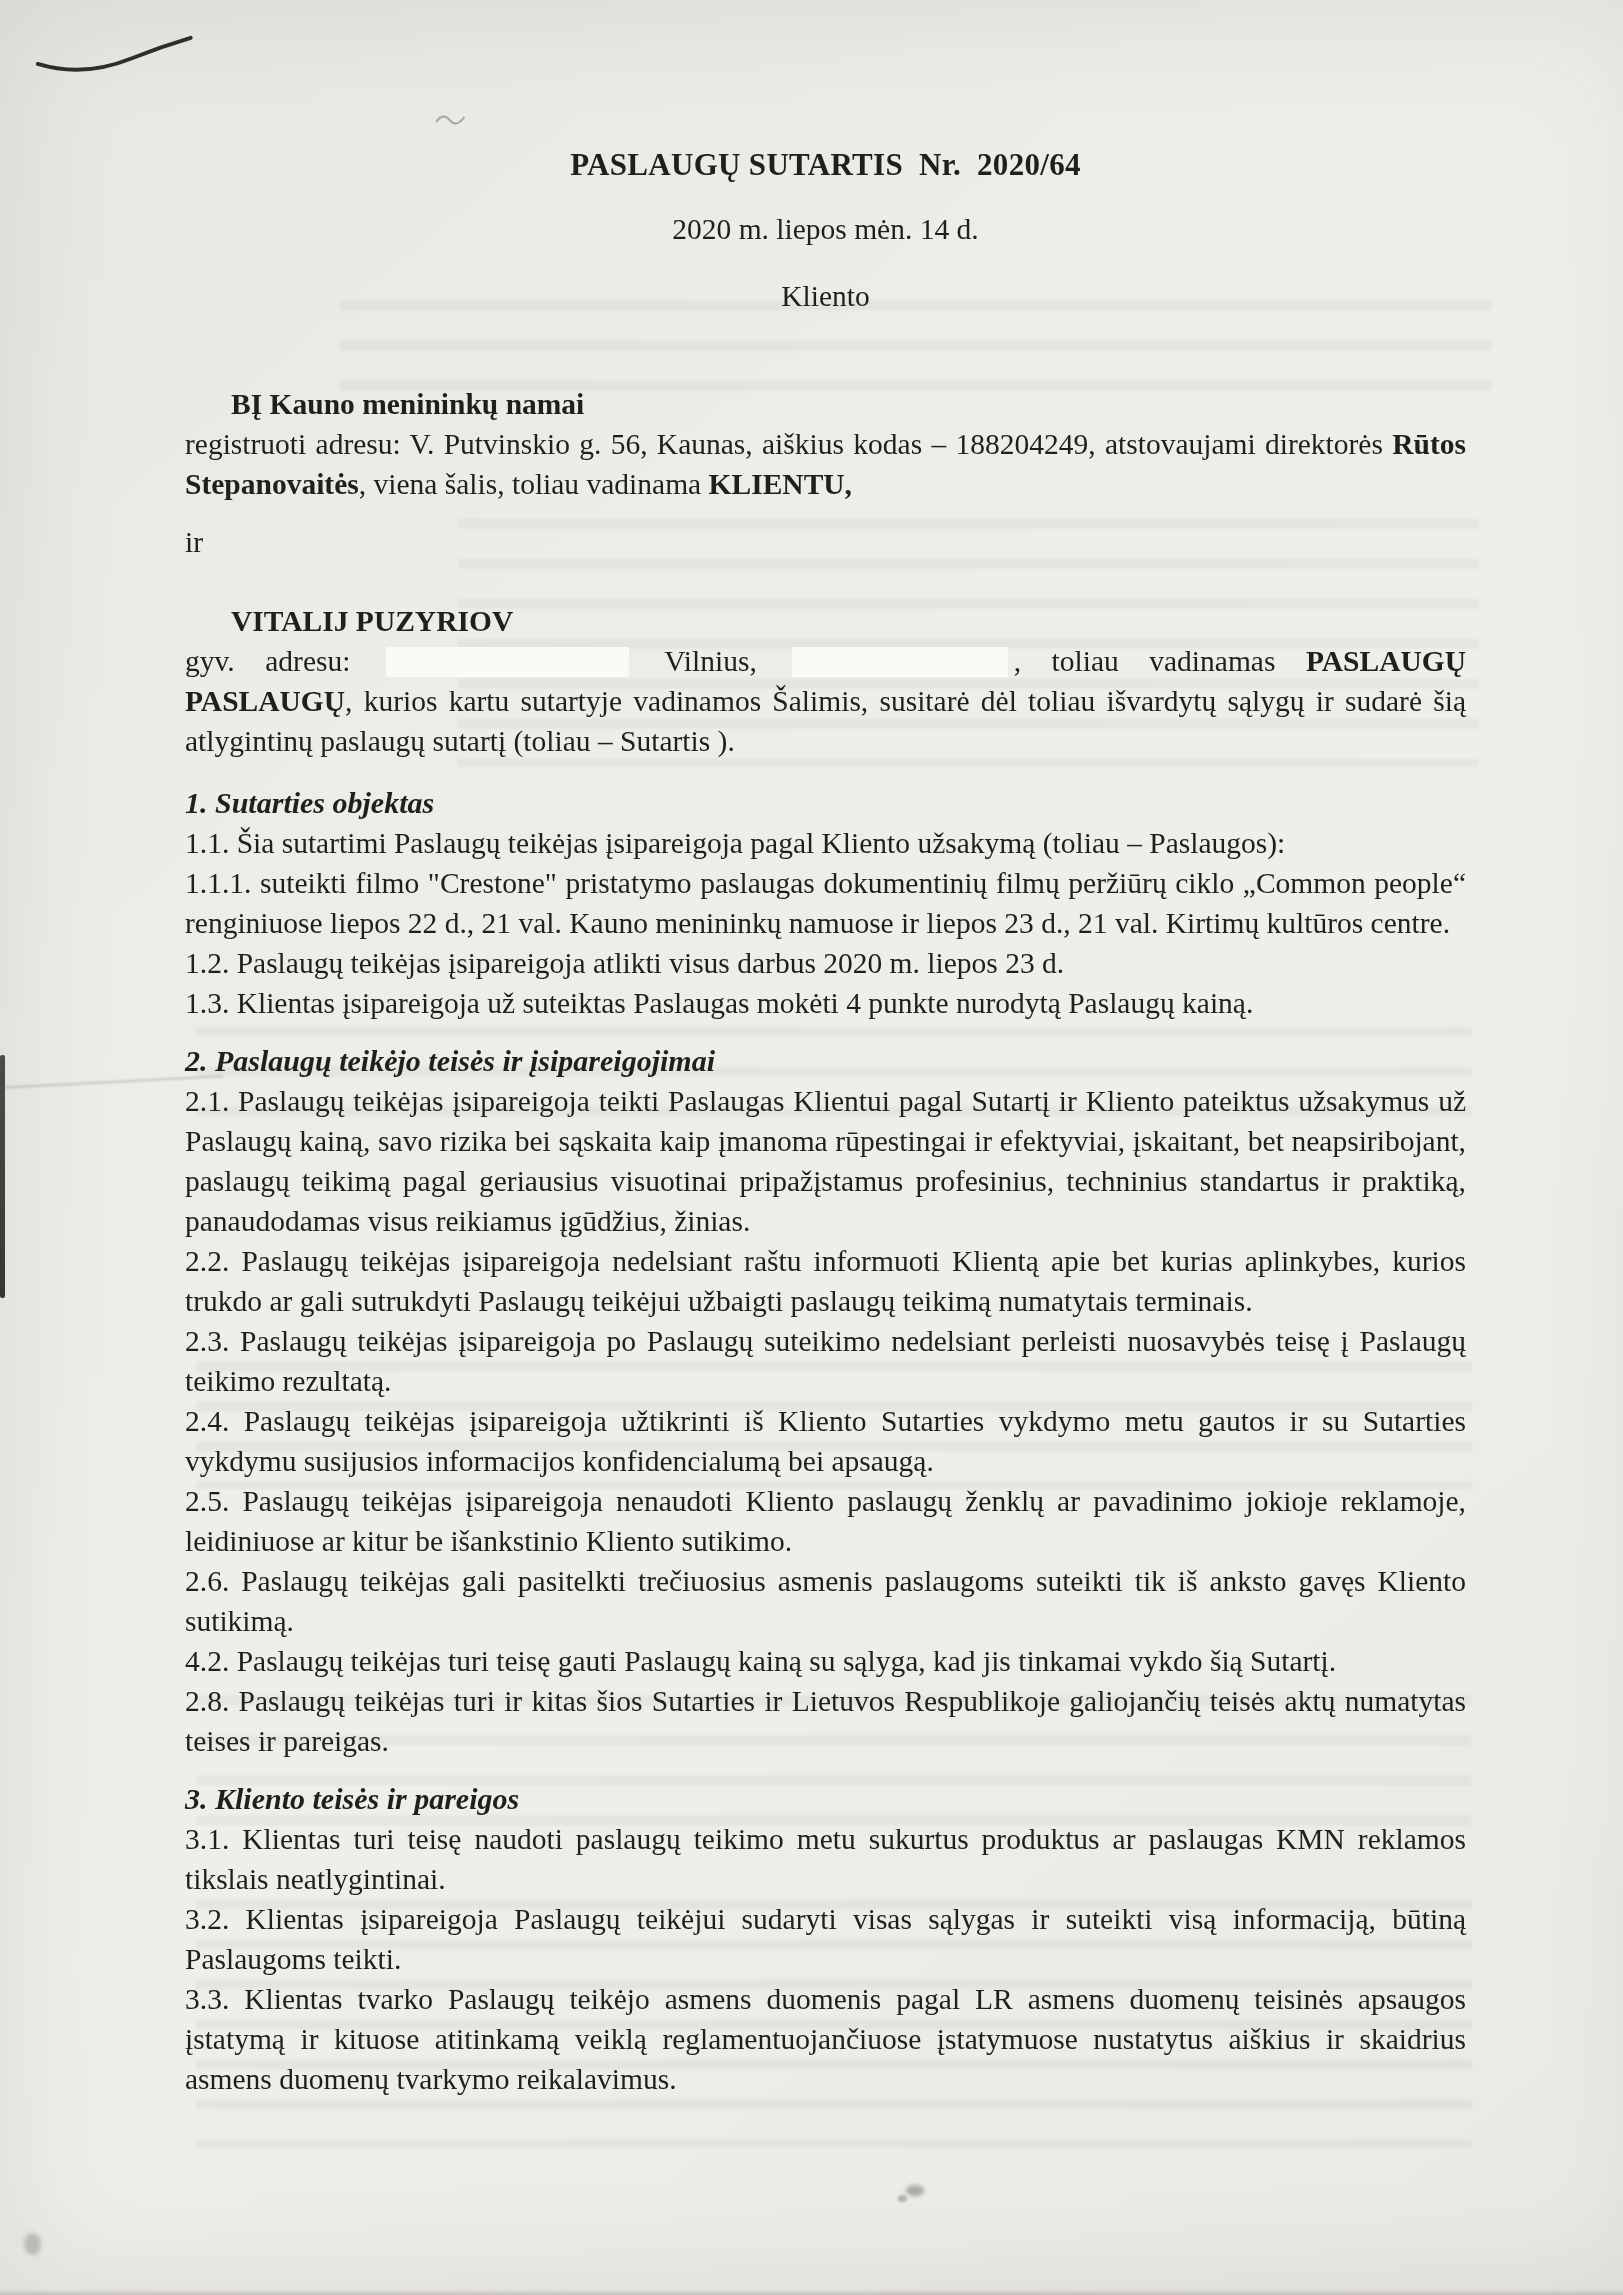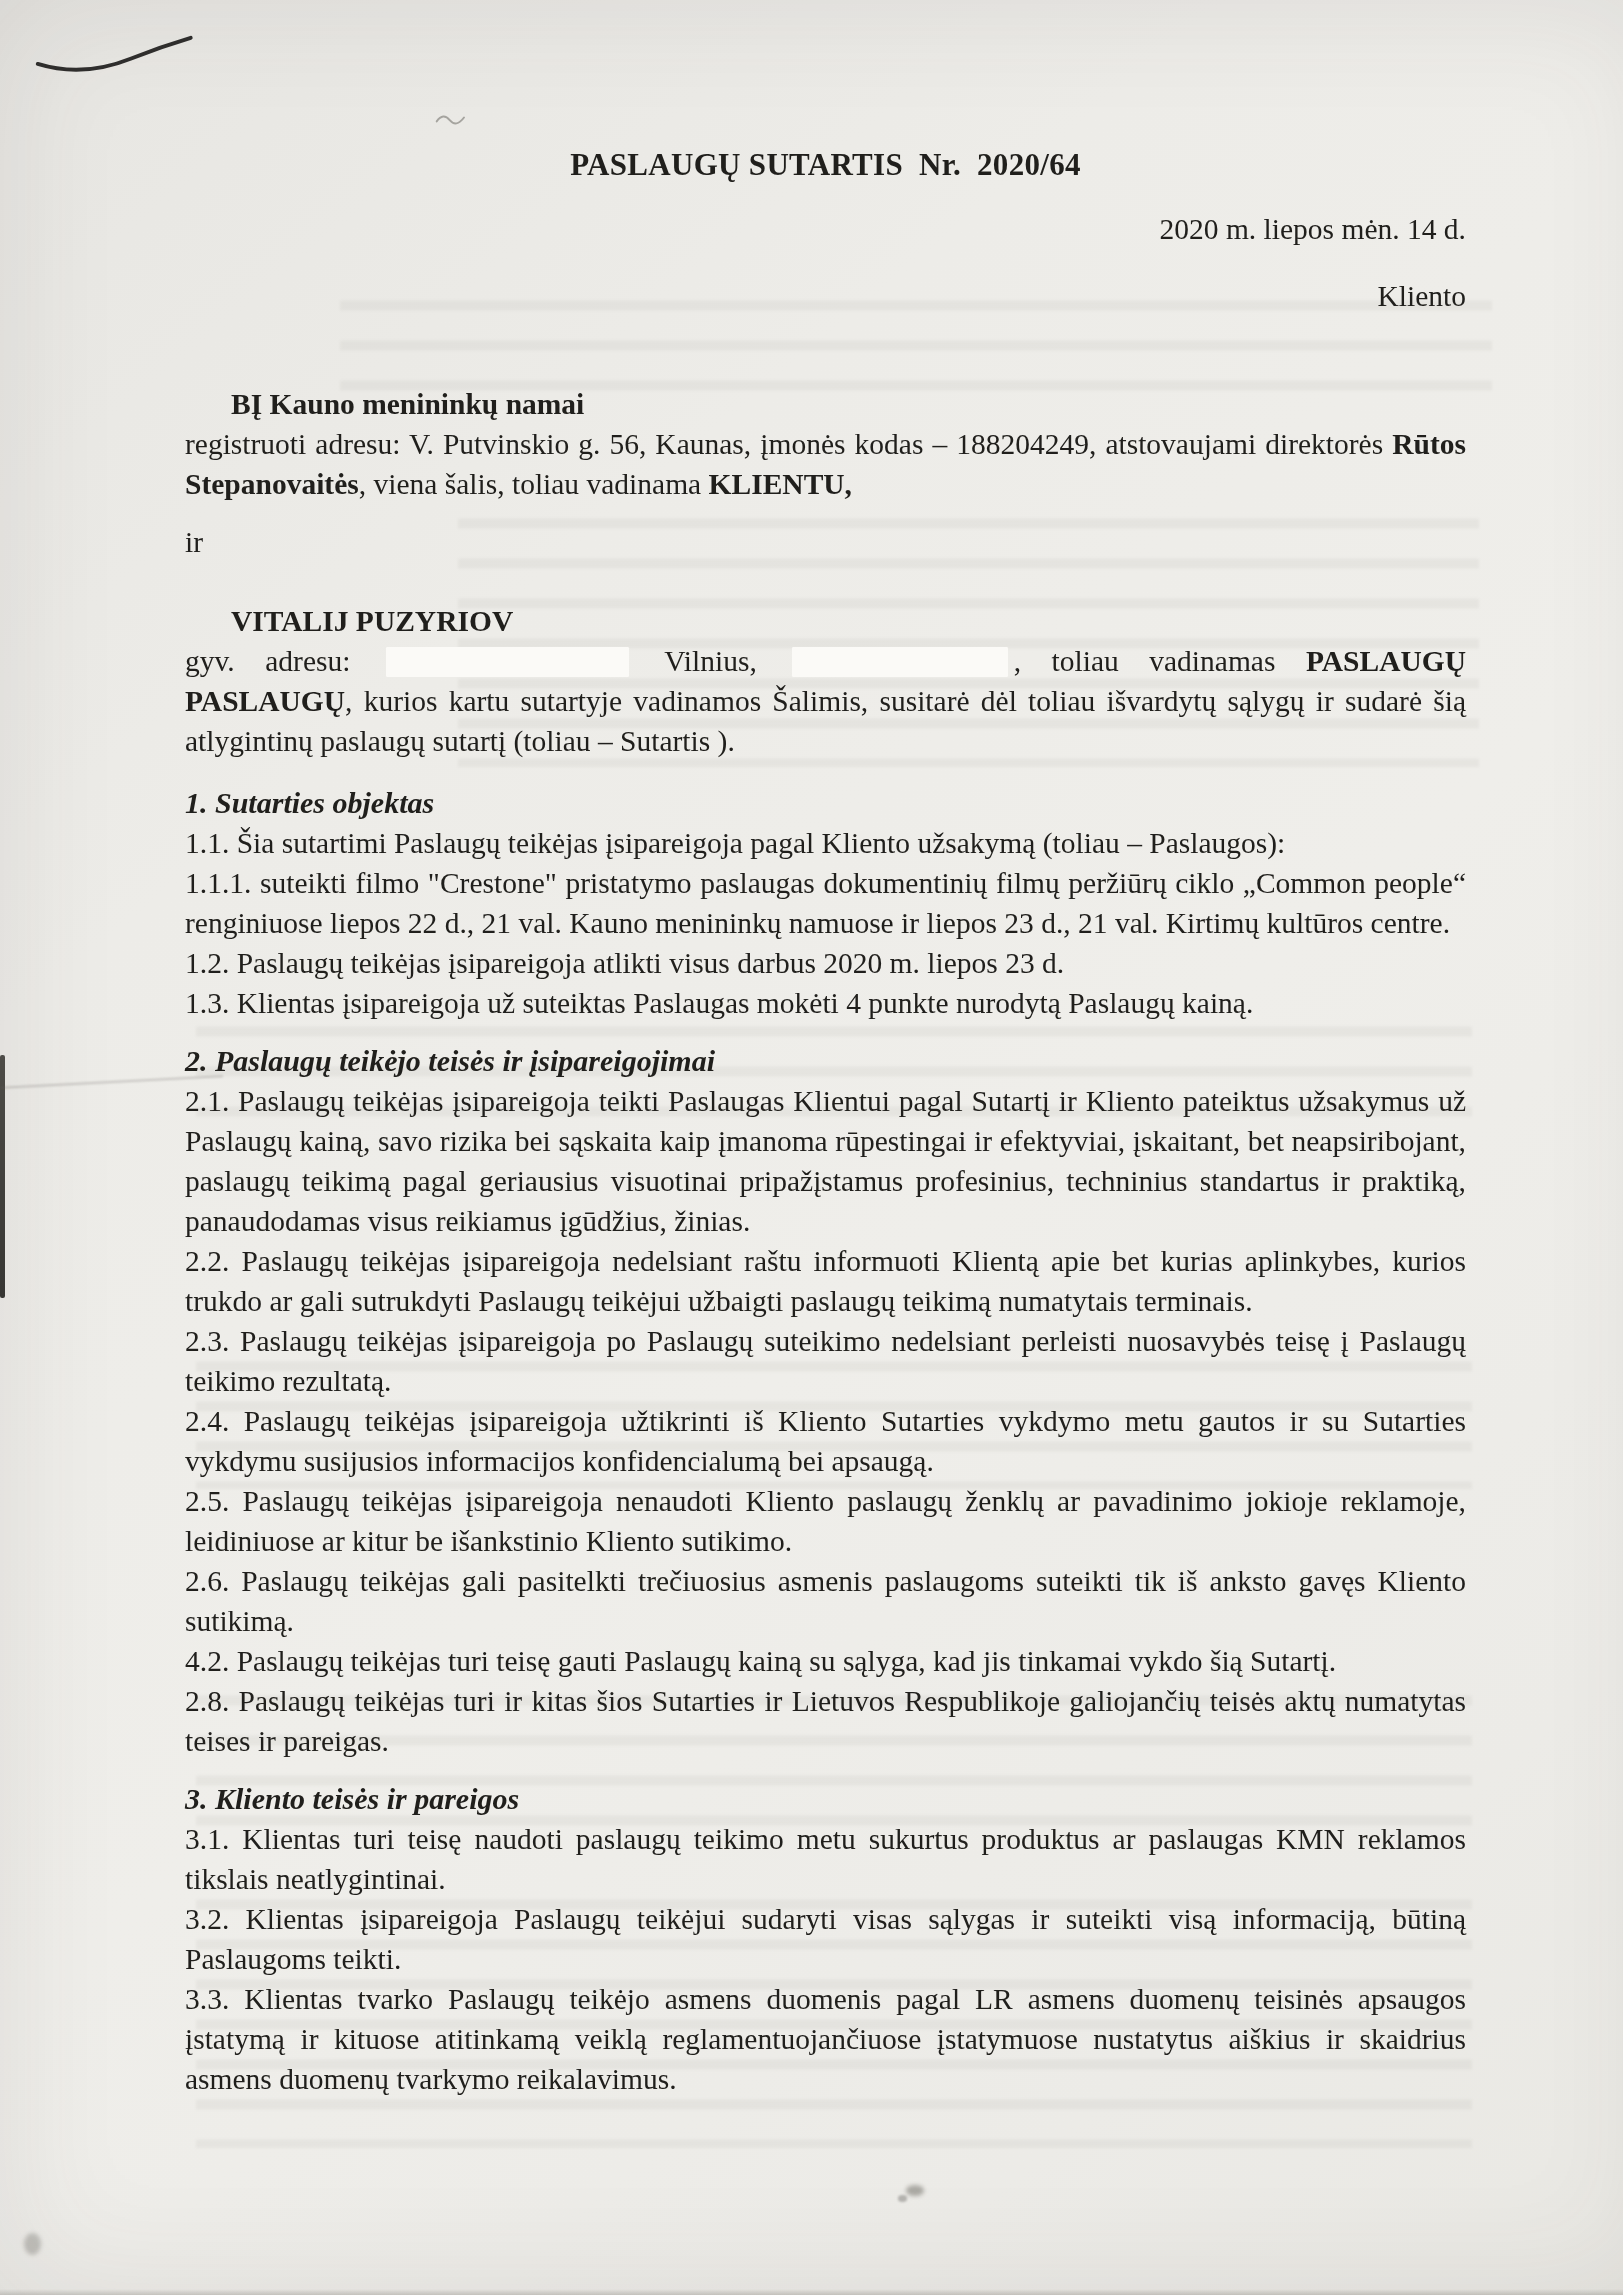--- a/index.html
+++ b/index.html
@@ -32,21 +32,21 @@
     width: 1281px;
   }
   .title {
     font-size: 31px;
     font-weight: bold;
     text-align: center;
     margin: 0 0 30px 0;
     white-space: pre-wrap;
     letter-spacing: 0.3px;
   }
-  .center { text-align: right; }
+  .center { text-align: center; }
   .date { font-size: 29.5px; margin: 0 0 34px 0; }
   .city { font-size: 29.5px; margin: 0 0 71px 0; }
   p { margin: 0; font-size: 29.5px; line-height: 40px; }
   .just { text-align: justify; }
   .bold { font-weight: bold; }
   .party-name { font-weight: bold; margin-left: 46px; }
   .conj { margin: 17.7px 0 39px 0; }
   h2.sec {
     font-size: 30px;
     line-height: 40px;
@@ -147,21 +147,21 @@
   <div class="artifact smudge-2"></div>
   <div class="artifact smudge-3"></div>
 
   <div class="content">
 
     <h1 class="title">PASLAUGŲ SUTARTIS  Nr.  2020/64</h1>
     <div class="center date">2020 m. liepos mėn. 14 d.</div>
     <div class="center city">Kliento</div>
 
     <p class="party-name">BĮ Kauno menininkų namai</p>
-    <p class="just"><span>registruoti adresu: V. Putvinskio g. 56, Kaunas, įmonės kodas – 188204249, atstovaujami direktorės </span><span class="bold">Rūtos Stepanovaitės</span><span>, viena šalis, toliau vadinama </span><span class="bold">KLIENTU,</span></p>
+    <p class="just"><span>registruoti adresu: V. Putvinskio g. 56, Kaunas, aiškius kodas – 188204249, atstovaujami direktorės </span><span class="bold">Rūtos Stepanovaitės</span><span>, viena šalis, toliau vadinama </span><span class="bold">KLIENTU,</span></p>
 
     <p class="conj">ir</p>
 
     <p class="party-name">VITALIJ PUZYRIOV</p>
     <p class="just"><span>gyv. adresu: </span><span class="redact r1"></span><span> Vilnius, </span><span class="redact r2"></span><span>, toliau vadinamas </span><span class="bold">PASLAUGŲ PASLAUGŲ</span><span>, kurios kartu sutartyje vadinamos Šalimis, susitarė dėl toliau išvardytų sąlygų ir sudarė šią atlygintinų paslaugų sutartį  (toliau – Sutartis ).</span></p>
 
     <h2 class="sec first-sec">1. Sutarties objektas</h2>
     <p class="just">1.1. Šia sutartimi Paslaugų teikėjas įsipareigoja pagal Kliento užsakymą (toliau – Paslaugos):</p>
     <p class="just">1.1.1. suteikti filmo "Crestone" pristatymo paslaugas dokumentinių filmų peržiūrų ciklo „Common people“ renginiuose liepos 22 d., 21 val. Kauno menininkų namuose ir liepos 23 d., 21 val. Kirtimų kultūros centre.</p>
     <p class="just">1.2. Paslaugų teikėjas įsipareigoja atlikti visus darbus  2020 m. liepos 23 d.</p>

